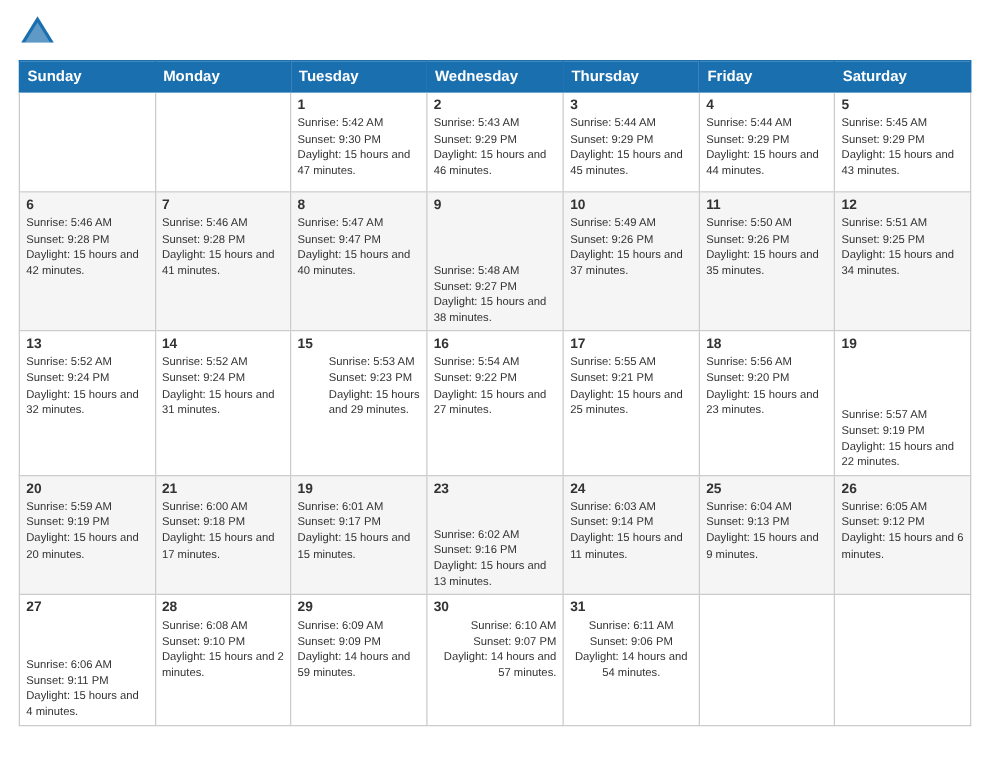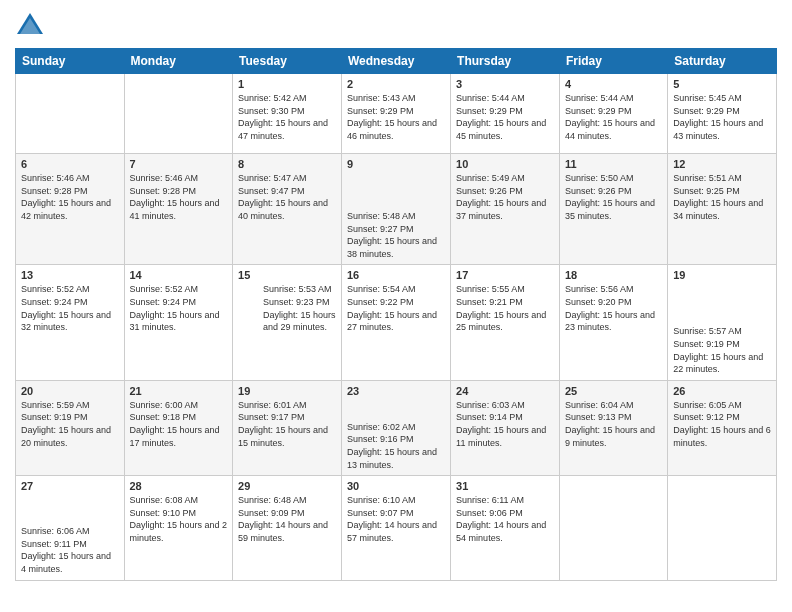--- a/index.html
+++ b/index.html
@@ -309,33 +309,33 @@
 Daylight: 15 hours and 4 minutes.</div>
           </td>
           <td>
             <span class="day-num">28</span>
             <div class="day-info" style="white-space: pre-line;">Sunrise: 6:08 AM
 Sunset: 9:10 PM
 Daylight: 15 hours and 2 minutes.</div>
           </td>
           <td>
             <span class="day-num">29</span>
-            <div class="day-info" style="white-space: pre-line;">Sunrise: 6:48 AM
+            <div class="day-info" style="white-space: pre-line;">Sunrise: 6:09 AM
 Sunset: 9:09 PM
 Daylight: 14 hours and 59 minutes.</div>
           </td>
           <td>
             <span class="day-num">30</span>
-            <div class="day-info" style="white-space: pre-line;">Sunrise: 6:10 AM
+            <div class="day-info" style="white-space: pre-line; text-align: right;">Sunrise: 6:10 AM
 Sunset: 9:07 PM
 Daylight: 14 hours and 57 minutes.</div>
           </td>
           <td>
             <span class="day-num">31</span>
-            <div class="day-info" style="white-space: pre-line;">Sunrise: 6:11 AM
+            <div class="day-info" style="white-space: pre-line; text-align: center;">Sunrise: 6:11 AM
 Sunset: 9:06 PM
 Daylight: 14 hours and 54 minutes.</div>
           </td>
           <td class="empty-cell"></td>
           <td class="empty-cell"></td>
         </tr>
       </tbody>
   </table>
 </div>
 

